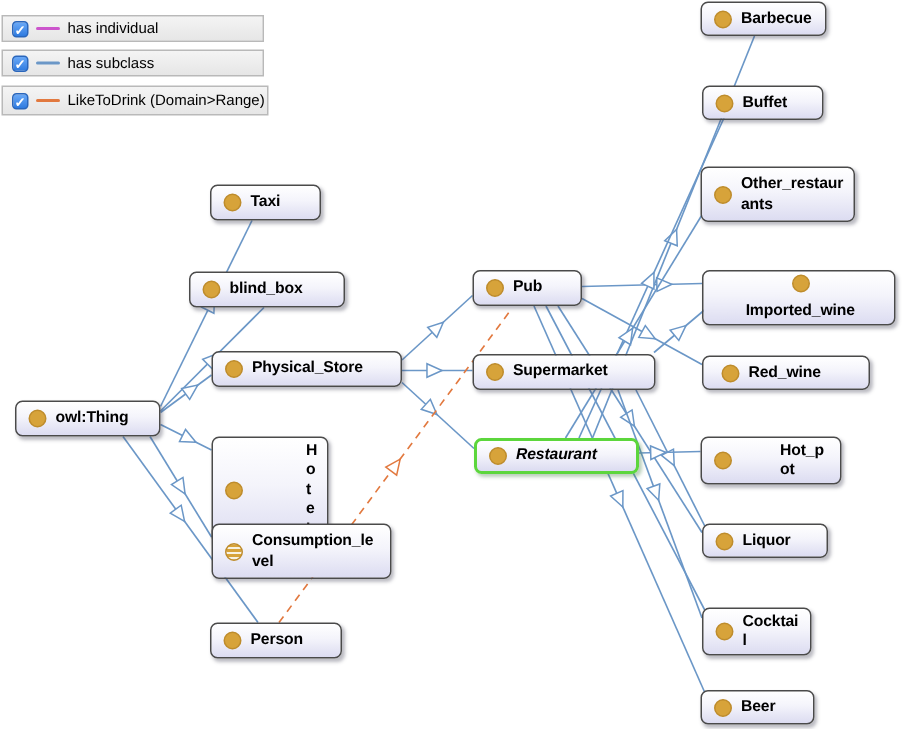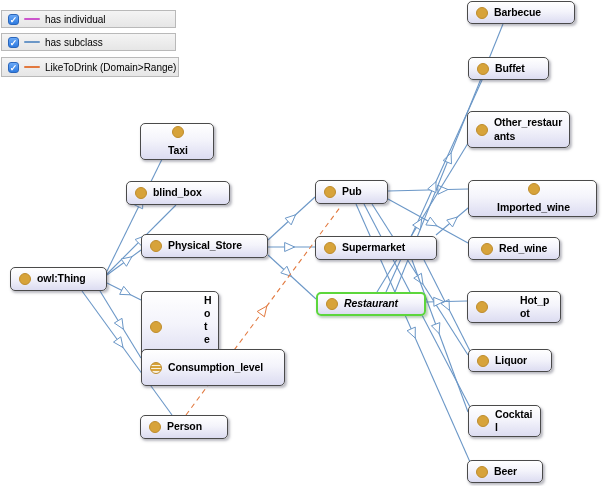--- a/index.html
+++ b/index.html
@@ -96,73 +96,73 @@
       <polygon points="443.7983647985368,301.56589354149907 433.9110613581525,306.30838557393986 433.6916144260601,297.3110613581524" fill="#ffffff" stroke="#6b97c7" stroke-width="1"></polygon>
       <line x1="186" y1="415" x2="341" y2="206" stroke="#e2793f" stroke-width="1.1" stroke-dasharray="5,4"></line>
       <polygon points="266.77627848013685,306.08230837194446 264.43388348466067,316.7950664521574 257.20493354784253,311.4338834846607" fill="#ffffff" stroke="#e2793f" stroke-width="1"></polygon>
     </svg>
 
   <div id="nodes">
       <div class="node" style="left: 10px; top: 267px; width: 97px; min-height: 24px;">
         <span class="cicon"></span>
         <span class="lbl">owl:Thing</span>
       </div>
-      <div class="node" style="left: 140px; top: 123px; width: 74px; min-height: 24px; flex-direction: column;">
+      <div class="node" style="left: 140px; top: 123px; width: 74px; min-height: 24px;">
         <span class="cicon"></span>
         <span class="lbl">Taxi</span>
       </div>
       <div class="node" style="left: 126px; top: 181px; width: 104px; min-height: 24px;">
         <span class="cicon"></span>
         <span class="lbl">blind_box</span>
       </div>
       <div class="node" style="left: 141px; top: 234px; width: 127px; min-height: 24px;">
         <span class="cicon"></span>
         <span class="lbl">Physical_Store</span>
       </div>
       <div class="node" style="left: 141px; top: 291px; width: 78px; min-height: 24px; gap: 42px;">
         <span class="cicon"></span>
         <span class="lbl">Hotel</span>
       </div>
-      <div class="node" style="left: 141px; top: 349px; width: 144px; min-height: 37px;">
+      <div class="node" style="left: 141px; top: 349px; width: 120px; min-height: 37px;">
         <span class="cicon striped"></span>
         <span class="lbl">Consumption_level</span>
       </div>
       <div class="node" style="left: 140px; top: 415px; width: 88px; min-height: 24px;">
         <span class="cicon"></span>
         <span class="lbl">Person</span>
       </div>
       <div class="node" style="left: 315px; top: 180px; width: 73px; min-height: 24px;">
         <span class="cicon"></span>
         <span class="lbl">Pub</span>
       </div>
       <div class="node" style="left: 315px; top: 236px; width: 122px; min-height: 24px;">
         <span class="cicon"></span>
         <span class="lbl">Supermarket</span>
       </div>
       <div class="node selected" style="left: 316px; top: 292px; width: 110px; min-height: 24px; font-style: italic;">
         <span class="cicon"></span>
         <span class="lbl">Restaurant</span>
       </div>
-      <div class="node" style="left: 467px; top: 1px; width: 108px; min-height: 23px;">
+      <div class="node" style="left: 467px; top: 1px; width: 84px; min-height: 23px;">
         <span class="cicon"></span>
         <span class="lbl">Barbecue</span>
       </div>
       <div class="node" style="left: 468px; top: 57px; width: 81px; min-height: 23px; text-align: center;">
         <span class="cicon"></span>
         <span class="lbl">Buffet</span>
       </div>
       <div class="node" style="left: 467px; top: 111px; width: 103px; min-height: 37px;">
         <span class="cicon"></span>
         <span class="lbl">Other_restaurants</span>
       </div>
       <div class="node" style="left: 468px; top: 180px; width: 129px; min-height: 23px; flex-direction: column;">
         <span class="cicon"></span>
         <span class="lbl">Imported_wine</span>
       </div>
-      <div class="node" style="left: 468px; top: 237px; width: 92px; min-height: 23px; padding-left: 12px;">
+      <div class="node" style="left: 468px; top: 237px; width: 112px; min-height: 23px; padding-left: 12px;">
         <span class="cicon"></span>
         <span class="lbl">Red_wine</span>
       </div>
       <div class="node" style="left: 467px; top: 291px; width: 94px; min-height: 23px; gap: 32px;">
         <span class="cicon"></span>
         <span class="lbl">Hot_pot</span>
       </div>
       <div class="node" style="left: 468px; top: 349px; width: 84px; min-height: 23px;">
         <span class="cicon"></span>
         <span class="lbl">Liquor</span>

